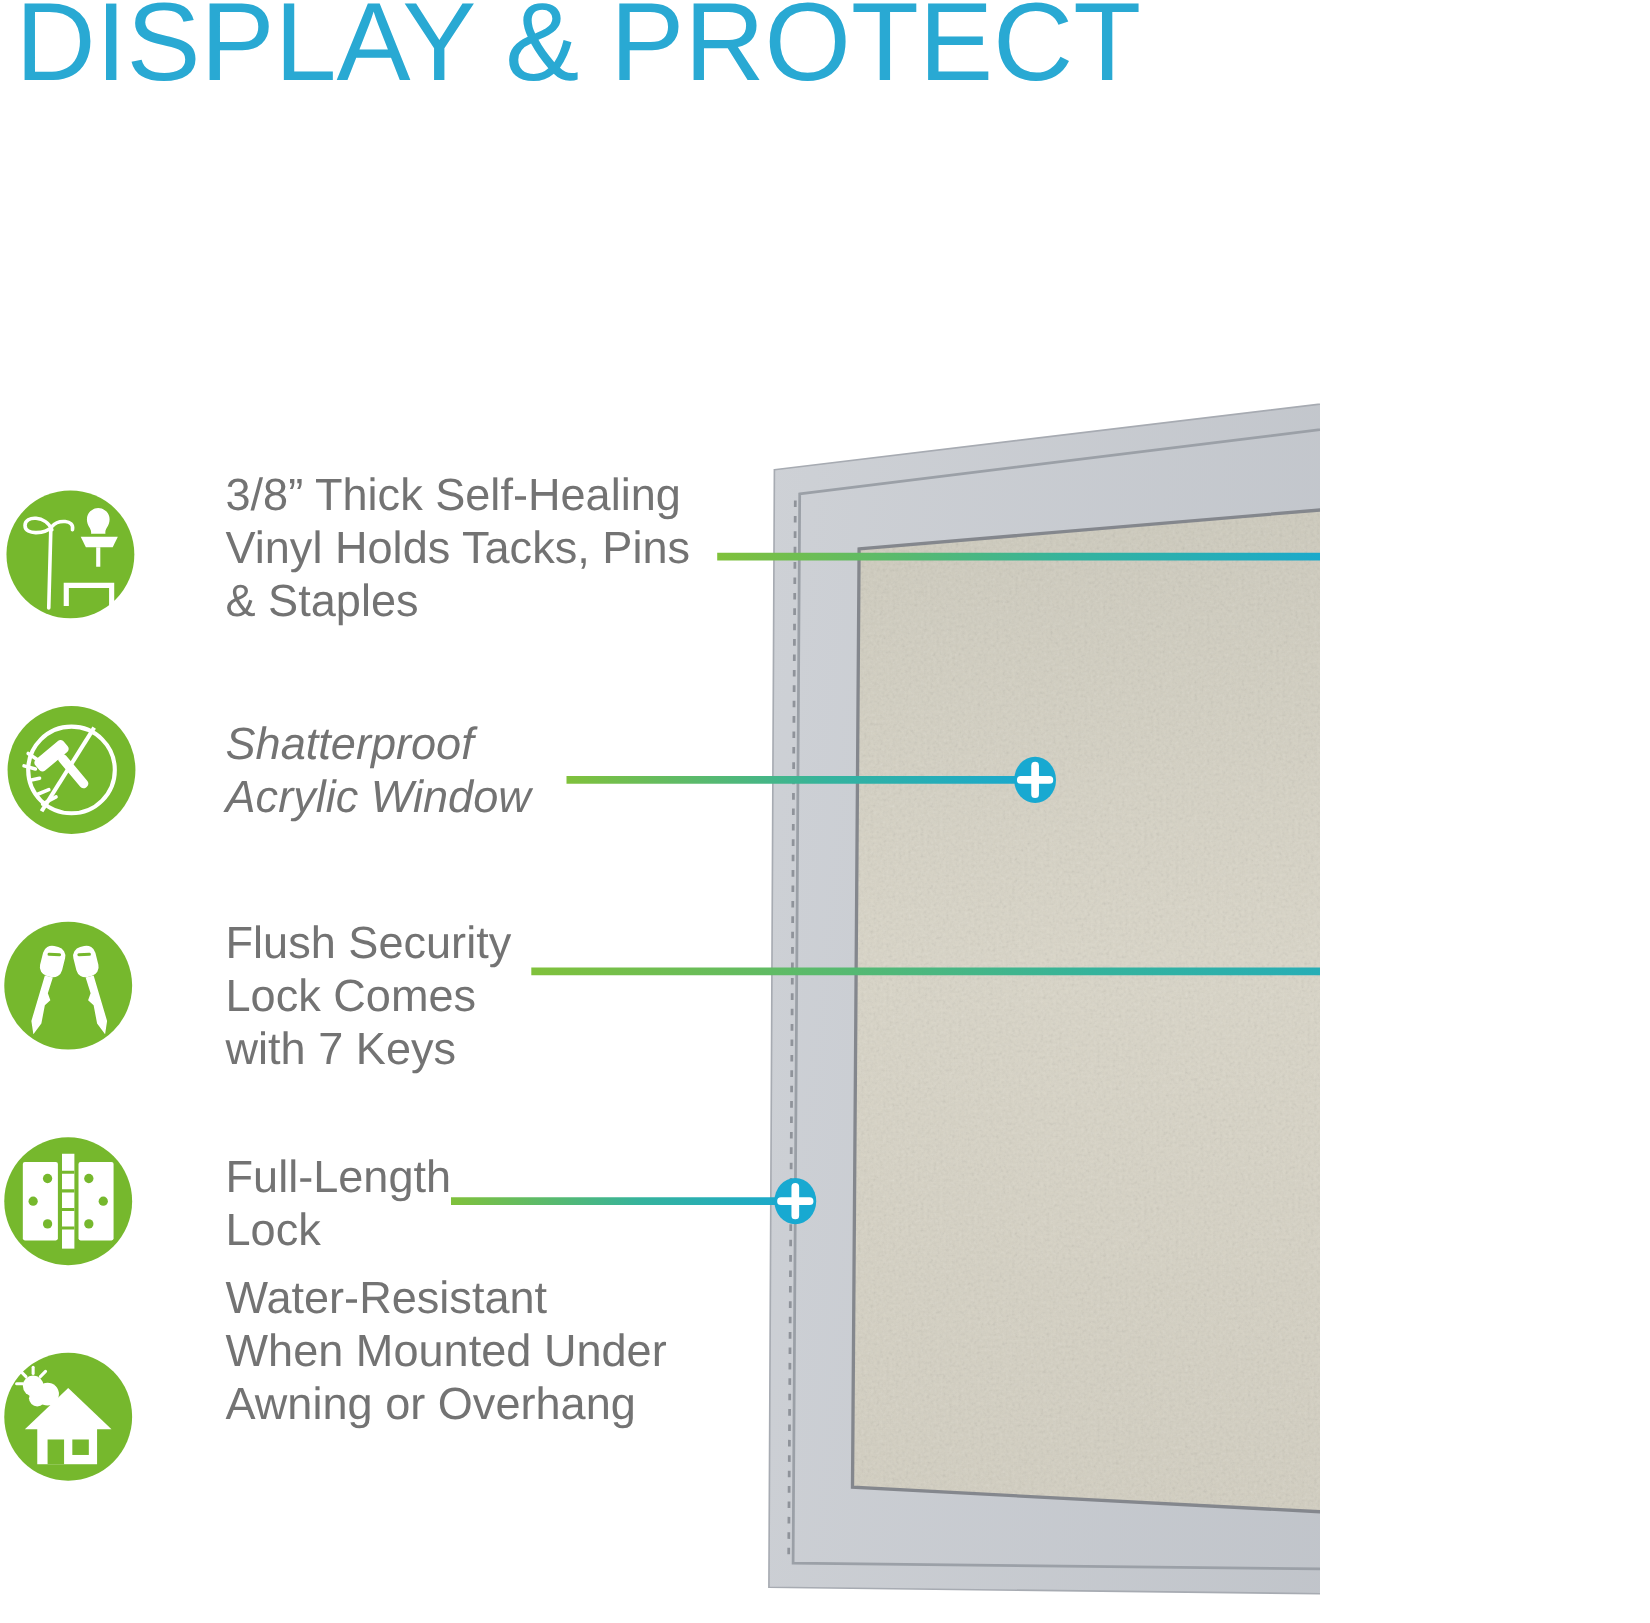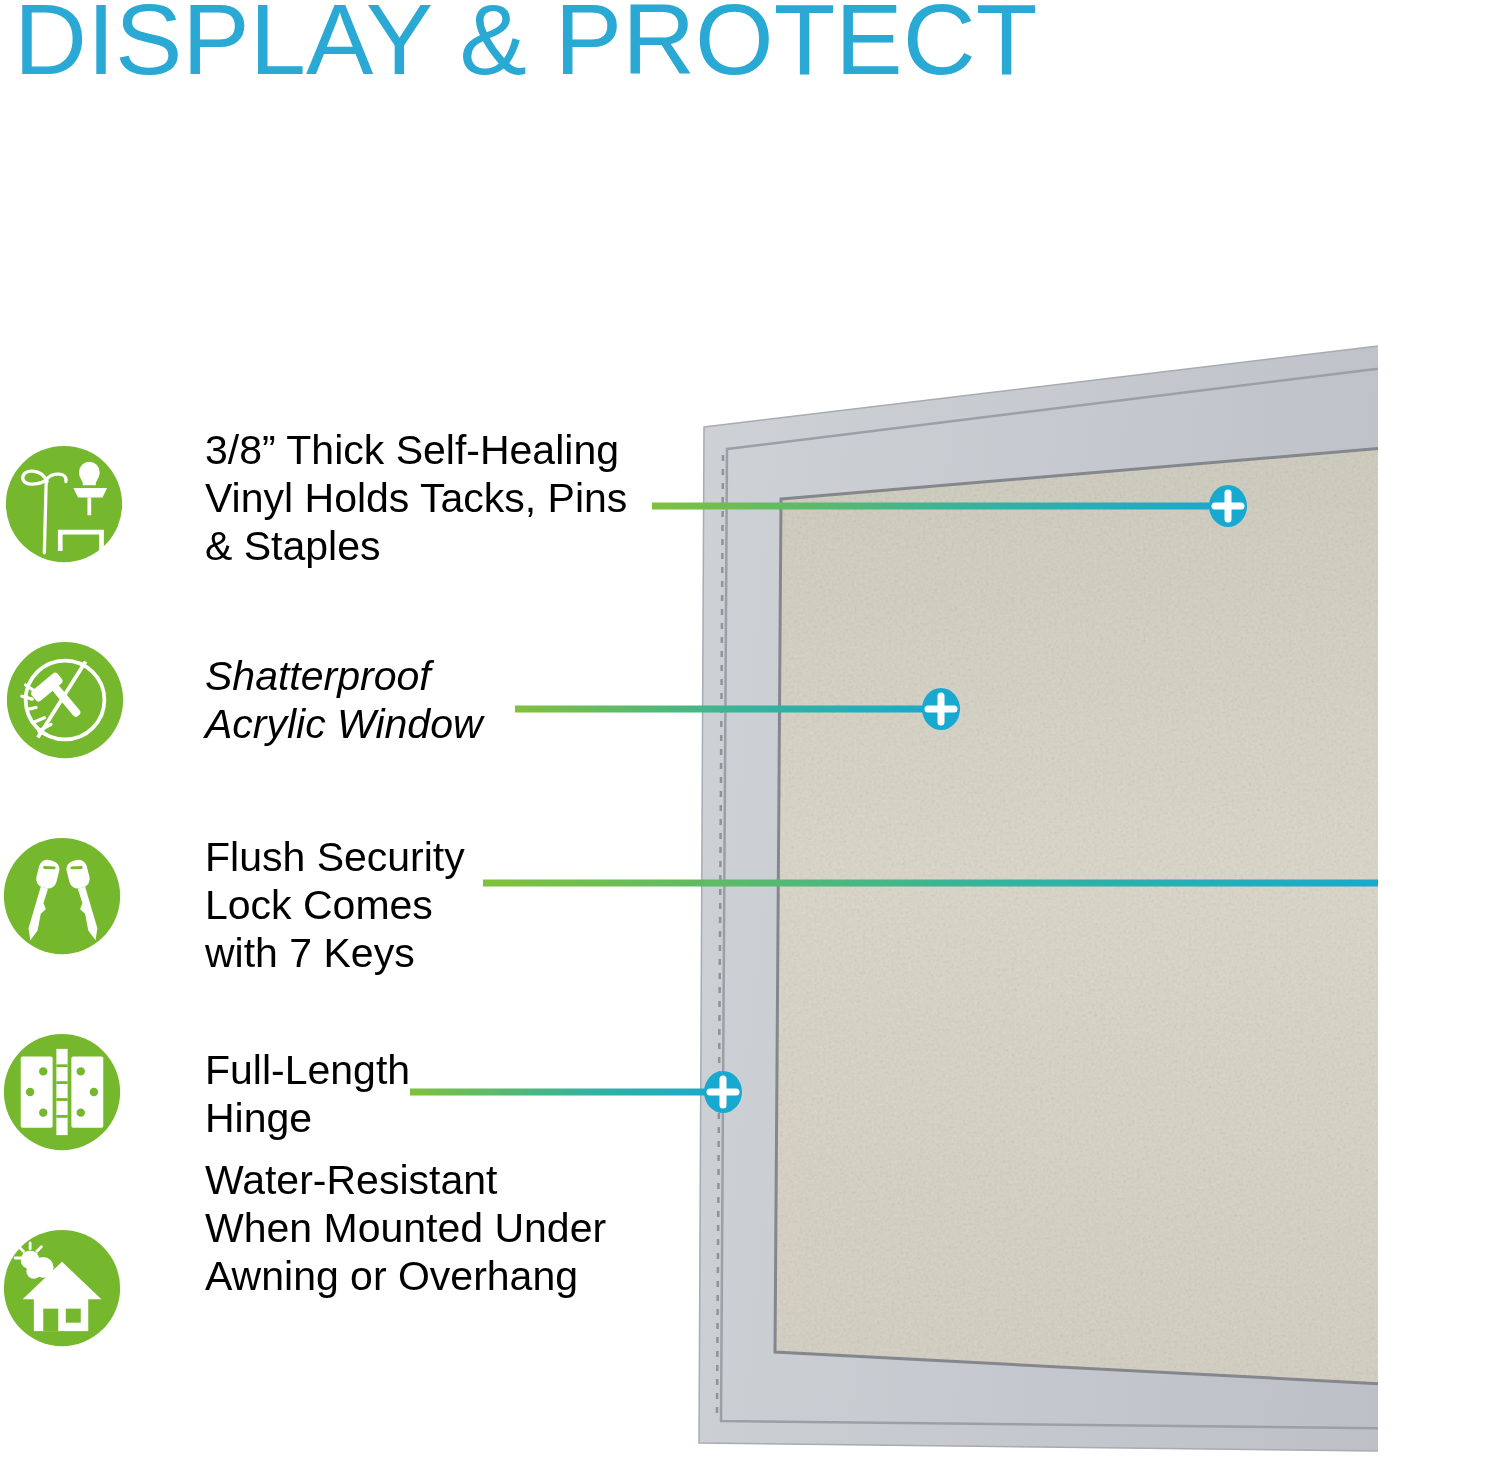--- a/index.html
+++ b/index.html
@@ -1,34 +1,34 @@
 <!DOCTYPE html>
 <html><head>
 <meta charset="utf-8">
 <style>
   html,body{margin:0;padding:0;background:#fff;}
   .canvas{
-    position:relative;width:1378px;height:1475px;overflow:hidden;background:#ffffff;
+    position:relative;width:1200px;height:1475px;overflow:hidden;background:#ffffff;
     font-family:"Liberation Sans",sans-serif;
   }
   .board-svg{position:absolute;left:0;top:0;width:1500px;height:1475px;z-index:1;}
   .hdr{position:absolute;left:14px;top:-25px;z-index:2;}
   .title{
     font-size:101px;line-height:129px;font-weight:400;color:#29a9d3;
     letter-spacing:0;white-space:nowrap;
   }
   .subtitle{
     position:absolute;left:18px;top:238px;z-index:2;
     font-size:50px;color:#77787b;font-weight:400;white-space:nowrap;
   }
   .feature{position:absolute;z-index:2;}
   .feature .icn{position:absolute;width:120px;height:120px;}
   .ftext{
     position:absolute;left:205px;width:480px;
-    font-size:41px;line-height:48px;color:#000000;white-space:pre-line;
+    font-size:41px;line-height:48px;color:#737373;white-space:pre-line;
   }
   
   #f0 .icn{left:4px;top:444px;}   #f0 .ftext{top:426px;}
   #f1 .icn{left:5px;top:640px;}   #f1 .ftext{top:652px;font-style:italic;}
   #f2 .icn{left:2px;top:836px;}   #f2 .ftext{top:833px;}
   #f3 .icn{left:2px;top:1032px;}  #f3 .ftext{top:1046px;}
   #f4 .icn{left:2px;top:1228px;}  #f4 .ftext{top:1156px;}
 </style>
 </head>
 <body>
@@ -203,21 +203,21 @@
       </g>
       <rect x="58" y="18" width="12" height="92" fill="#fff"></rect>
       <g stroke="#76b82d" stroke-width="3">
         <line x1="58" y1="36" x2="70" y2="36"></line>
           <line x1="58" y1="54" x2="70" y2="54"></line>
         <line x1="58" y1="72" x2="70" y2="72"></line>
           <line x1="58" y1="90" x2="70" y2="90"></line>
       </g>
     </svg>
     <div class="ftext">Full-Length
-Hinge</div>
+Lock</div>
   </div>
 
   <div class="feature" id="f4">
     <svg class="icn" viewBox="0 0 128 128">
       <circle cx="64" cy="64" r="62" fill="#76b82d"></circle>
       <g stroke="#fff" stroke-width="3" stroke-linecap="round">
         <line x1="30" y1="16" x2="30" y2="22"></line>
           <line x1="14" y1="32" x2="20" y2="32"></line>
         <line x1="18" y1="20" x2="23" y2="25"></line>
           <line x1="42" y1="20" x2="37" y2="25"></line>

